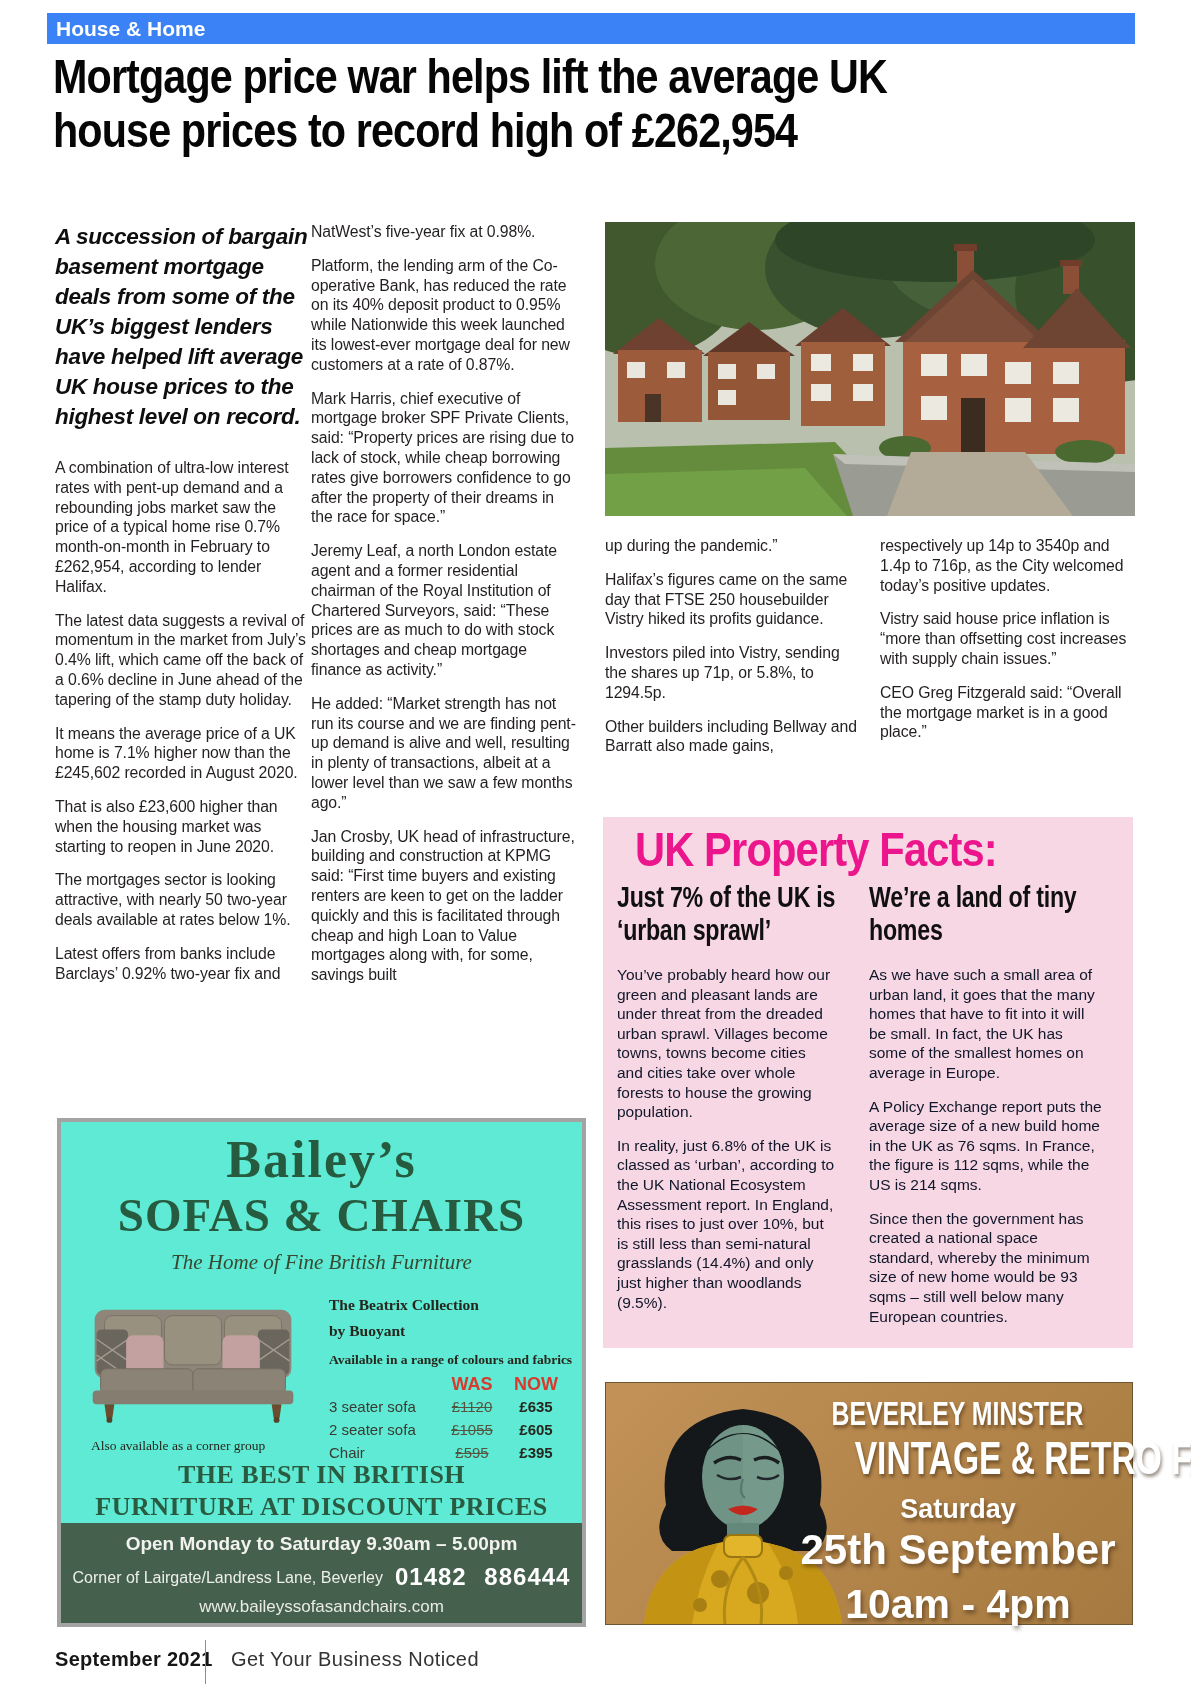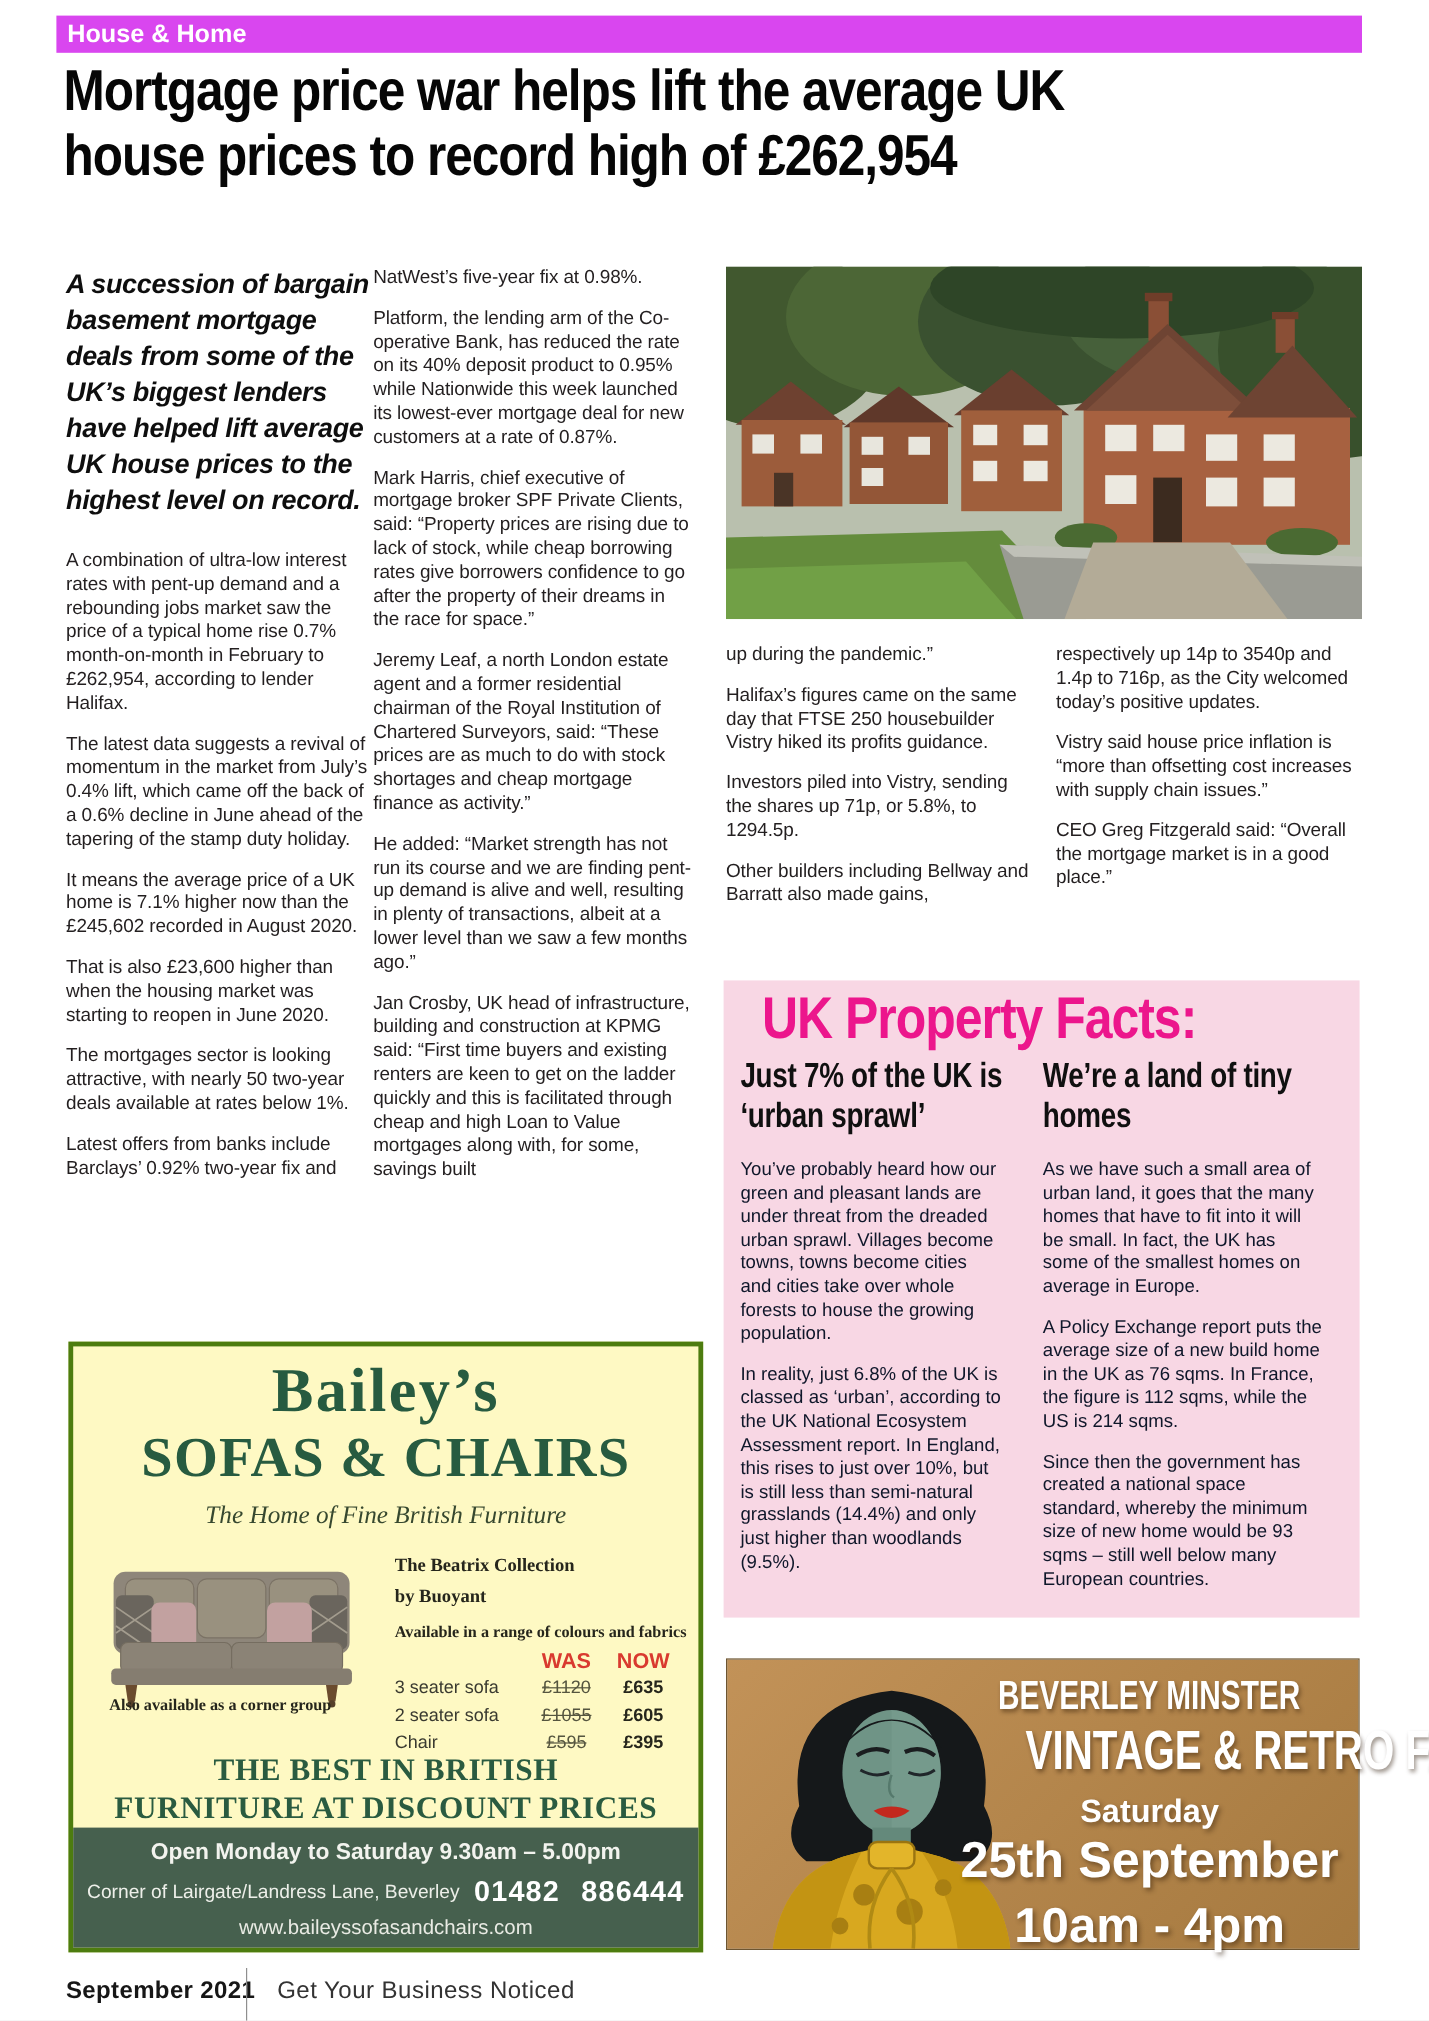--- a/index.html
+++ b/index.html
@@ -1,20 +1,20 @@
 <!DOCTYPE html>
 <html><head>
 <meta charset="utf-8">
 <style>
   html,body{margin:0;padding:0;background:#e8e8e8}
   .page{position:relative;width:1191px;height:1684px;background:#ffffff;
         font-family:"Liberation Sans",sans-serif;color:#221e1f;overflow:hidden;margin:0 auto}
 
   
-  .topbar{position:absolute;left:47px;top:13px;width:1088px;height:31px;background:#d946ef;
+  .topbar{position:absolute;left:47px;top:13px;width:1088px;height:31px;background:#3b82f6;
           color:#fff;font-weight:700;font-size:21px;line-height:31px;padding-left:9px;box-sizing:border-box}
   .headline{position:absolute;left:53px;top:50px;width:1090px;margin:0;font-weight:700;color:#060606}
   .hl{display:block;font-size:48px;line-height:54px;letter-spacing:-1px}
   .hl span{display:inline-block;transform:scaleX(0.86);transform-origin:0 50%;white-space:nowrap}
   .subhead{position:absolute;left:55px;top:170px;font-size:24px;font-style:italic;color:#141414}
 
   
   .col{position:absolute;top:222px}
   .col p{margin:0 0 14px;font-size:15.8px;line-height:19.8px;letter-spacing:-0.1px;color:#231f20}
   .col1{left:55px;width:256px}
@@ -35,30 +35,30 @@
   .fact{position:absolute;top:64px}
   .fact h3{margin:0 0 18px;font-size:29px;line-height:33px;font-weight:800;color:#101010;
            letter-spacing:-0.3px;transform:scaleX(0.8);transform-origin:0 0}
   .fact p{margin:12px 0 14px;font-size:15.5px;line-height:19.6px;color:#0f172a}
   .fact1{left:14px;width:218px}
   .fact1 h3{width:330px}
   .fact2{left:266px;width:236px}
   .fact2 h3{width:320px}
 
   
-  .baileys{position:absolute;left:57px;top:1118px;width:529px;height:509px;background:#fef9c3;
-           border:4px solid #4d7c0f;box-sizing:border-box}
+  .baileys{position:absolute;left:57px;top:1118px;width:529px;height:509px;background:#5eead4;
+           border:4px solid #a3a3a3;box-sizing:border-box}
   .b-name{position:absolute;top:8px;left:0;width:100%;text-align:center;font-family:"Liberation Serif",serif;
           font-weight:700;font-size:52px;color:#275B40;letter-spacing:2px}
   .b-type{position:absolute;top:66px;left:0;width:100%;text-align:center;font-family:"Liberation Serif",serif;
           font-weight:700;font-size:47px;color:#275B40;letter-spacing:1px}
   .b-tag{position:absolute;top:128px;left:0;width:100%;text-align:center;font-family:"Liberation Serif",serif;
          font-style:italic;font-size:21px;color:#37482f}
   .b-sofa{position:absolute;left:14px;top:164px;width:236px;height:138px}
-  .b-corner{position:absolute;left:30px;top:291px;font-family:"Liberation Serif",serif;font-weight:700;
+  .b-corner{position:absolute;left:30px;top:316px;font-family:"Liberation Serif",serif;font-weight:400;
             font-size:13.5px;color:#26261c}
   .b-collection{position:absolute;left:268px;top:174px;font-family:"Liberation Serif",serif;font-weight:700;
                 font-size:15.5px;color:#26261c}
   .b-by{position:absolute;left:268px;top:200px;font-family:"Liberation Serif",serif;font-weight:700;
         font-size:15.5px;color:#26261c}
   .b-avail{position:absolute;left:268px;top:230px;font-family:"Liberation Serif",serif;font-weight:700;
            font-size:13.5px;color:#26261c;white-space:nowrap}
   .b-was,.b-now{position:absolute;top:252px;font-weight:700;font-size:18px;color:#D93A2F;text-align:center}
   .b-was{left:378px;width:66px}
   .b-now{left:444px;width:62px}

